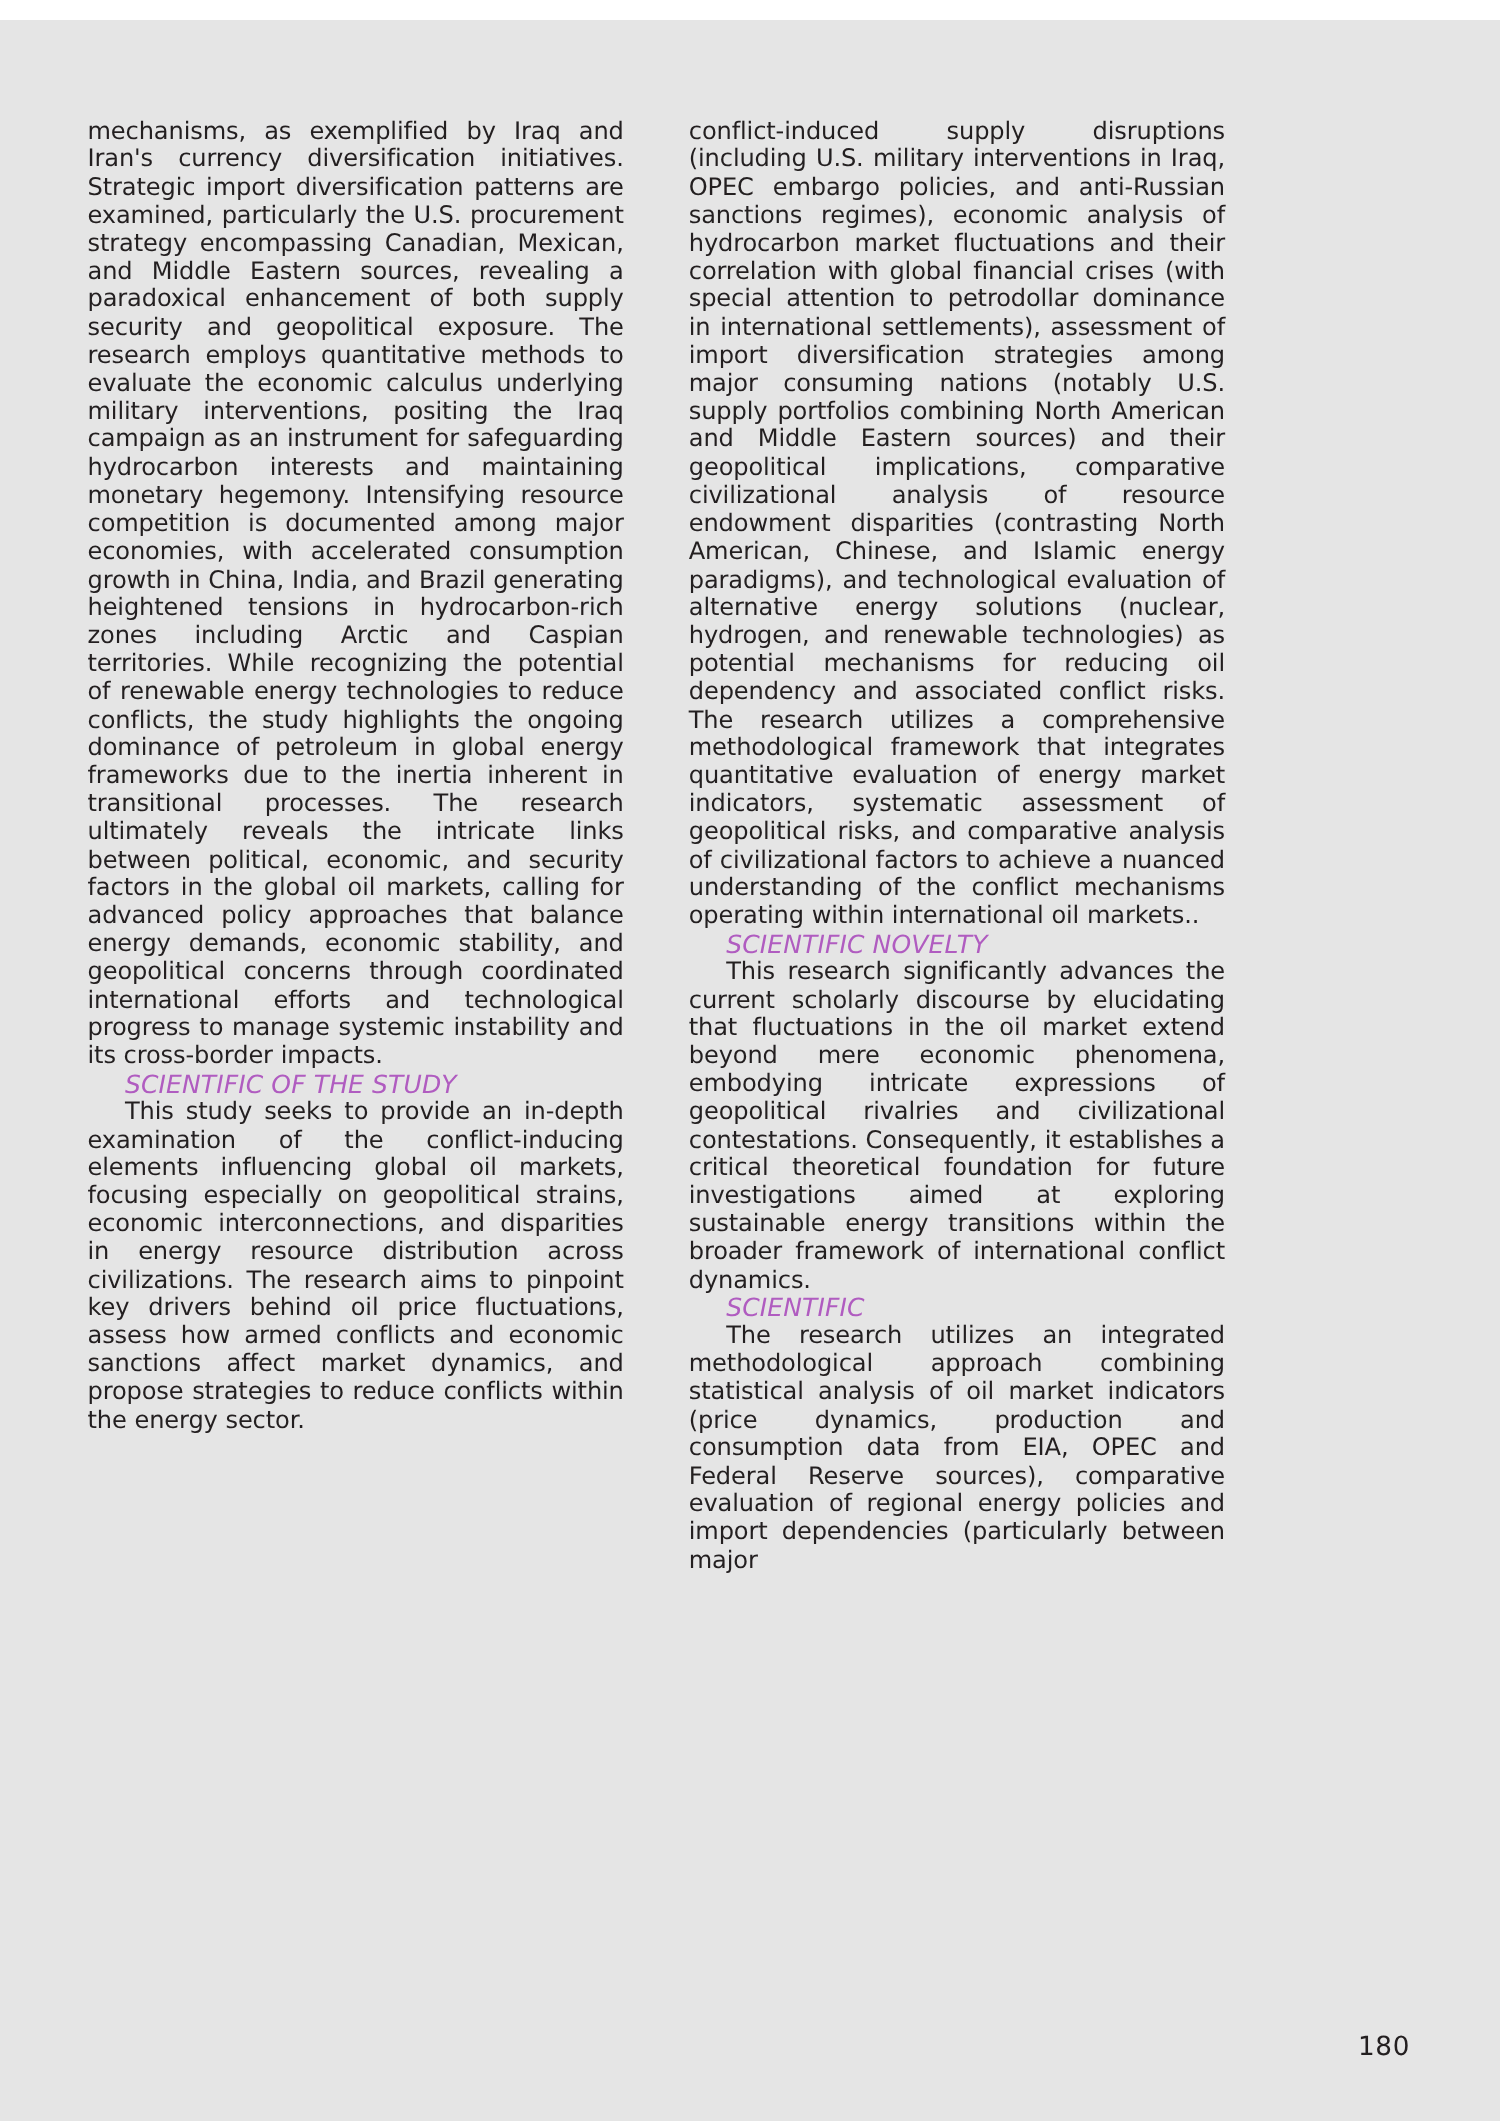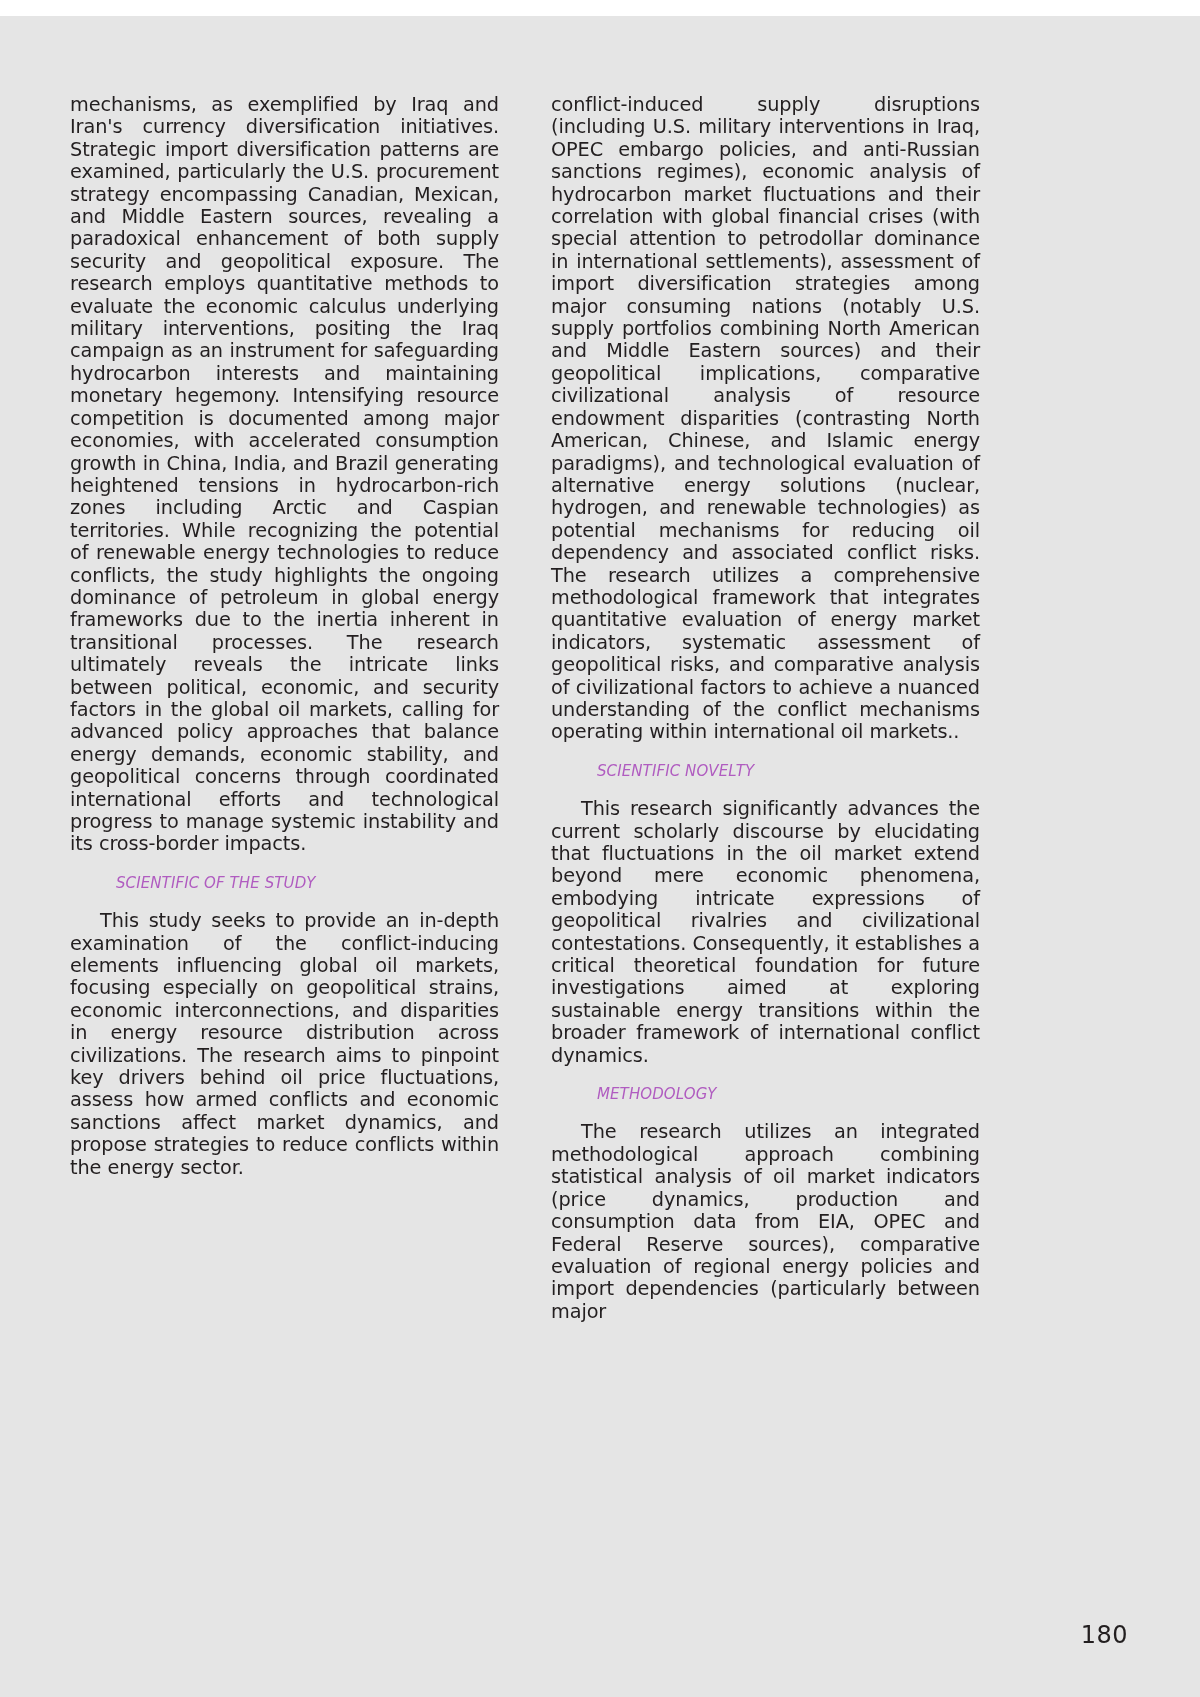--- a/index.html
+++ b/index.html
@@ -40,34 +40,34 @@
     line-height: 22.4px;
     text-align: justify;
     text-justify: inter-word;
     letter-spacing: -0.1px;
     word-spacing: 0.2px;
   }
   p.para.indent {
     text-indent: 30px;
   }
   h2.section-head {
-    margin: 16px;
-    font-size: 15px;
+    margin: 0;
+    font-size: 20px;
     line-height: 22.4px;
     font-style: italic;
     font-weight: normal;
     color: #b05cc0;
     text-indent: 30px;
     letter-spacing: 0.1px;
   }
   .page-number {
     position: absolute;
     right: 72px;
     bottom: 64px;
-    font-size: 24px;
+    font-size: 21px;
     color: #231f20;
     letter-spacing: 0.5px;
   }
   .tight {
     word-spacing: -0.8px;
   }
 </style>
 </head>
 <body>
 
@@ -78,21 +78,21 @@
     <div class="col">
       <p class="para tight">mechanisms, as exemplified by Iraq and Iran's currency diversification initiatives. Strategic import diversification patterns are examined, particularly the U.S. procurement strategy encompassing Canadian, Mexican, and Middle Eastern sources, revealing a paradoxical enhancement of both supply security and geopolitical exposure. The research employs quantitative methods to evaluate the economic calculus underlying military interventions, positing the Iraq campaign as an instrument for safeguarding hydrocarbon interests and maintaining monetary hegemony. Intensifying resource competition is documented among major economies, with accelerated consumption growth in China, India, and Brazil generating heightened tensions in hydrocarbon-rich zones including Arctic and Caspian territories. While recognizing the potential of renewable energy technologies to reduce conflicts, the study highlights the ongoing dominance of petroleum in global energy frameworks due to the inertia inherent in transitional processes. The research ultimately reveals the intricate links between political, economic, and security factors in the global oil markets, calling for advanced policy approaches that balance energy demands, economic stability, and geopolitical concerns through coordinated international efforts and technological progress to manage systemic instability and its cross-border impacts.</p>
       <h2 class="section-head">SCIENTIFIC OF THE STUDY</h2>
       <p class="para indent tight">This study seeks to provide an in-depth examination of the conflict-inducing elements influencing global oil markets, focusing especially on geopolitical strains, economic interconnections, and disparities in energy resource distribution across civilizations. The research aims to pinpoint key drivers behind oil price fluctuations, assess how armed conflicts and economic sanctions affect market dynamics, and propose strategies to reduce conflicts within the energy sector.</p>
     </div>
 
     <div class="col">
       <p class="para tight">conflict-induced supply disruptions (including U.S. military interventions in Iraq, OPEC embargo policies, and anti-Russian sanctions regimes), economic analysis of hydrocarbon market fluctuations and their correlation with global financial crises (with special attention to petrodollar dominance in international settlements), assessment of import diversification strategies among major consuming nations (notably U.S. supply portfolios combining North American and Middle Eastern sources) and their geopolitical implications, comparative civilizational analysis of resource endowment disparities (contrasting North American, Chinese, and Islamic energy paradigms), and technological evaluation of alternative energy solutions (nuclear, hydrogen, and renewable technologies) as potential mechanisms for reducing oil dependency and associated conflict risks. The research utilizes a comprehensive methodological framework that integrates quantitative evaluation of energy market indicators, systematic assessment of geopolitical risks, and comparative analysis of civilizational factors to achieve a nuanced understanding of the conflict mechanisms operating within international oil markets..</p>
       <h2 class="section-head">SCIENTIFIC NOVELTY</h2>
       <p class="para indent tight">This research significantly advances the current scholarly discourse by elucidating that fluctuations in the oil market extend beyond mere economic phenomena, embodying intricate expressions of geopolitical rivalries and civilizational contestations. Consequently, it establishes a critical theoretical foundation for future investigations aimed at exploring sustainable energy transitions within the broader framework of international conflict dynamics.</p>
-      <h2 class="section-head">METHODOLOGY</h2>
+      <h2 class="section-head">SCIENTIFIC</h2>
       <p class="para indent tight">The research utilizes an integrated methodological approach combining statistical analysis of oil market indicators (price dynamics, production and consumption data from EIA, OPEC and Federal Reserve sources), comparative evaluation of regional energy policies and import dependencies (particularly between major</p>
     </div>
 
   </div>
 
   <div class="page-number">180</div>
 
 </div>
 
 </body></html>

